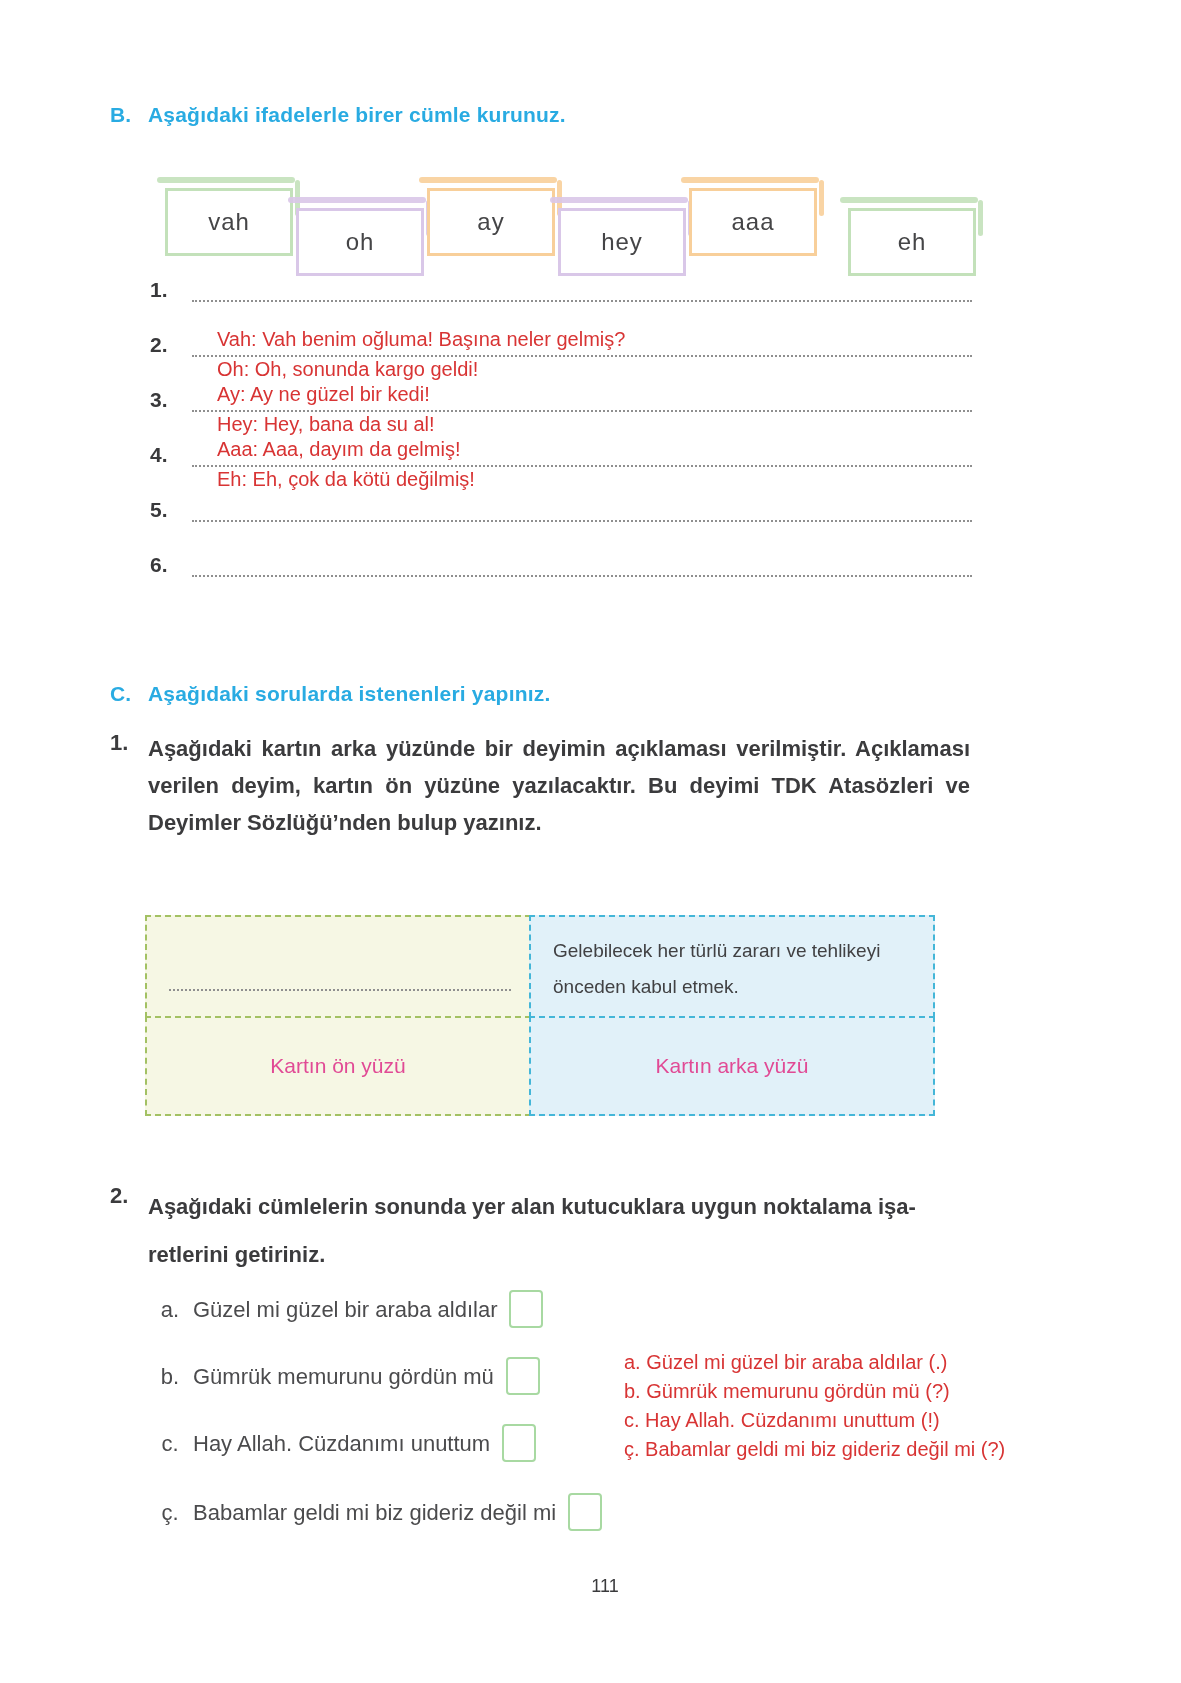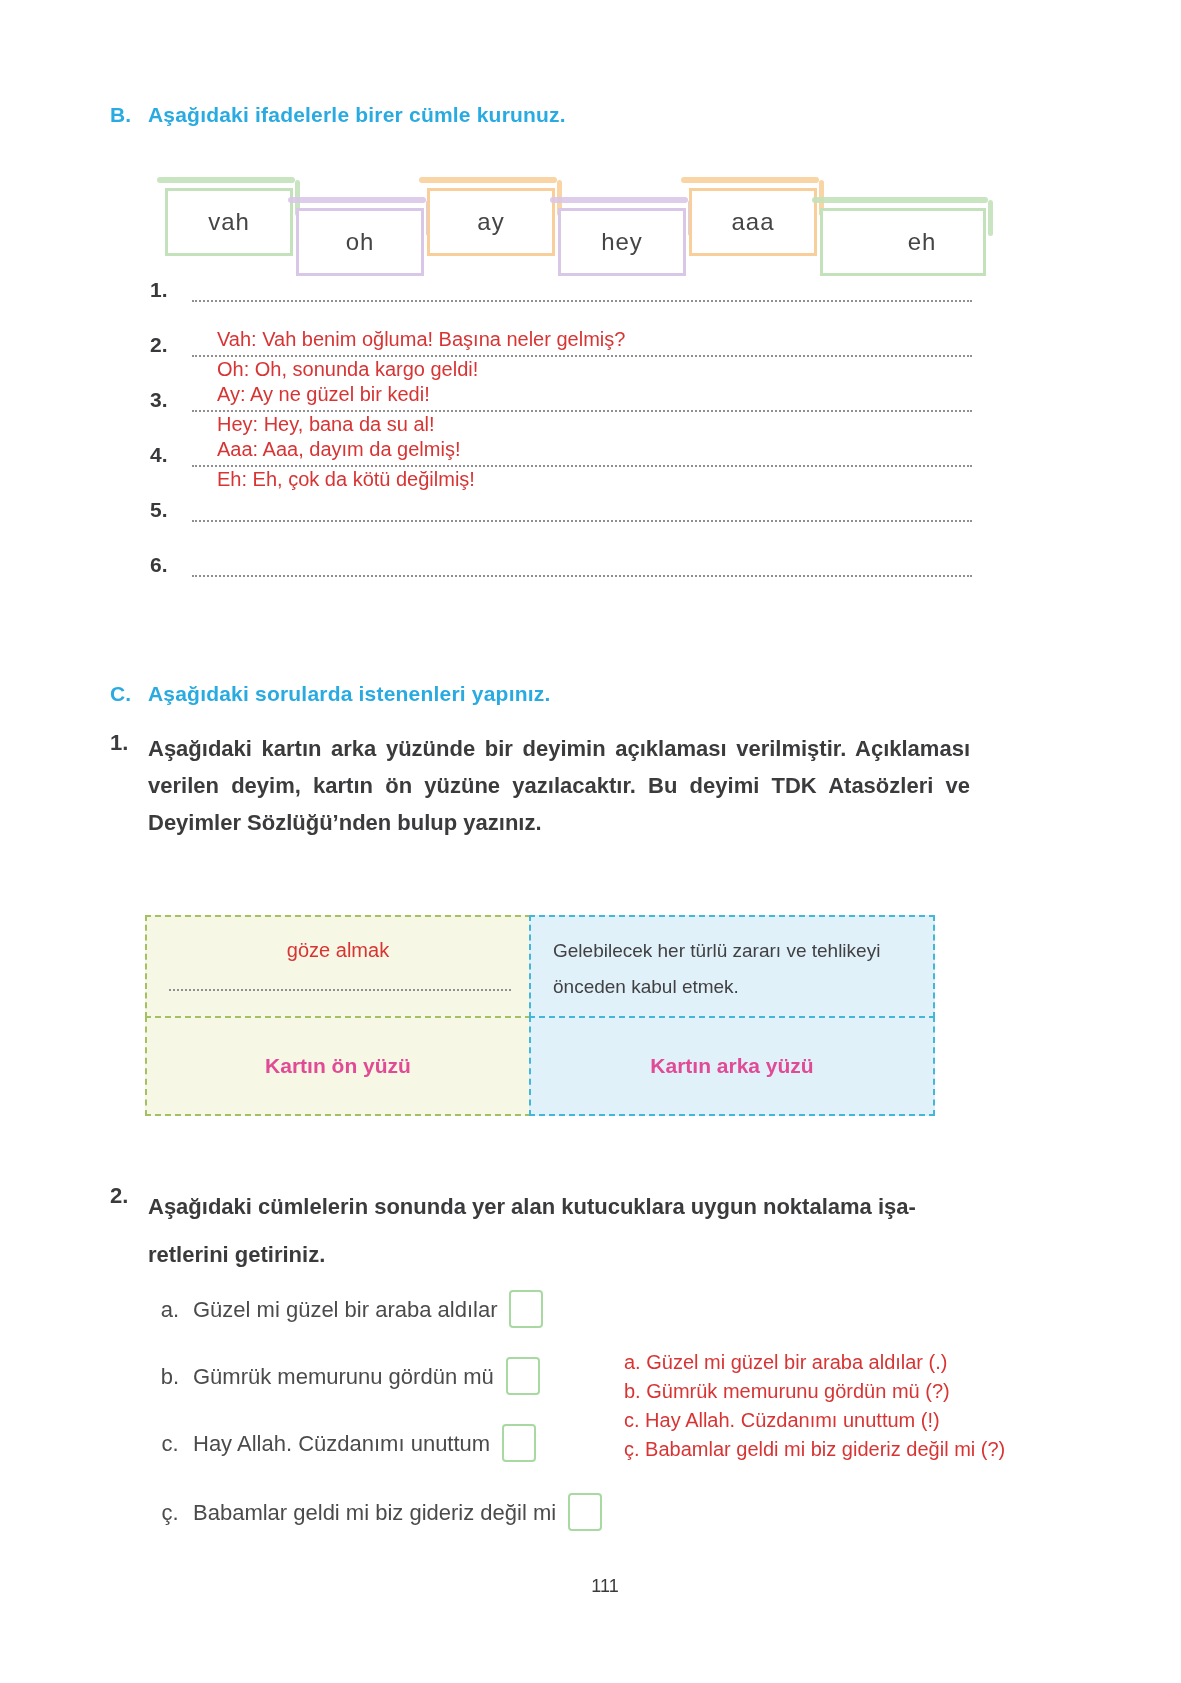--- a/index.html
+++ b/index.html
@@ -49,21 +49,21 @@
   
   .card-cell{position:absolute;box-sizing:border-box;}
   .cc-front{background:#f6f7e4;border:2px dashed #a3c163;}
   .cc-back{background:#e1f1f9;border:2px dashed #44b6d8;}
   .card-front-answer{position:absolute;left:0;right:0;top:22px;text-align:center;
           font-size:20px;color:#d83434;}
   .card-front-blank{position:absolute;left:22px;right:18px;top:72px;border-bottom:2px dotted #8f8f8f;height:0;}
   .card-back-text{position:absolute;left:22px;right:14px;top:16px;font-size:19px;
           font-weight:400;color:#414143;line-height:36px;text-align:left;}
   .card-label{position:absolute;left:0;right:0;top:0;bottom:0;display:flex;align-items:center;
-          justify-content:center;font-size:21px;color:#e14a95;font-weight:700;}
+          justify-content:center;font-size:21px;color:#e14a95;font-weight:400;}
 
   
   .p-item{position:absolute;left:147px;white-space:nowrap;font-size:22px;color:#4b4b4d;text-align:center;}
   .p-label{display:inline-block;width:46px;}
   .p-box{display:inline-block;width:30px;height:34px;border:2px solid #a8d9a2;border-radius:4px;
          margin-left:12px;vertical-align:-11px;background:#fff;}
 
   
   .answer-key{position:absolute;left:624px;top:1348px;font-size:20px;color:#d83434;line-height:29px;}
   .answer-key div{white-space:nowrap;}
@@ -86,21 +86,21 @@
   </div>
 <div class="word-box wb-orange" style="left:427px;top:188px;">
     <span>ay</span>
   </div>
 <div class="word-box wb-purple" style="left:558px;top:208px;">
     <span>hey</span>
   </div>
 <div class="word-box wb-orange" style="left:689px;top:188px;">
     <span>aaa</span>
   </div>
-<div class="word-box wb-green" style="left:820px;top:208px;padding-left:38px;">
+<div class="word-box wb-green" style="left:848px;top:208px;">
     <span>eh</span>
   </div>
 
 <div class="b-lines">
   <div class="b-row">
     <span class="b-num">1.</span>
     <span class="b-blank"></span>
   </div>
   <div class="b-row">
     <span class="b-num">2.</span>
@@ -131,21 +131,20 @@
 </div>
 
 <div class="abs sec-head" style="left:110px;top:682px;">
   <span class="sec-label">C.</span><span>Aşağıdaki sorularda istenenleri yapınız.</span>
 </div>
 
 <span class="q-num" style="top:730px;">1.</span>
 <div class="q-text" style="top:730px;width:822px;">Aşağıdaki kartın arka yüzünde bir deyimin açıklaması verilmiştir. Açıklaması verilen deyim, kartın ön yüzüne yazılacaktır. Bu deyimi TDK Atasözleri ve Deyimler Sözlüğü’nden bulup yazınız.</div>
 
 <div class="card-cell cc-front" style="left:145px;top:915px;width:386px;height:103px;">
-  <span class="card-front-answer">göze almak</span>
   <span class="card-front-blank"></span>
 </div>
 <div class="card-cell cc-back" style="left:529px;top:915px;width:406px;height:103px;">
   <span class="card-back-text">Gelebilecek her türlü zararı ve tehlikeyi önceden kabul etmek.</span>
 </div>
 <div class="card-cell cc-front" style="left:145px;top:1016px;width:386px;height:100px;">
   <span class="card-label">Kartın ön yüzü</span>
 </div>
 <div class="card-cell cc-back" style="left:529px;top:1016px;width:406px;height:100px;">
   <span class="card-label">Kartın arka yüzü</span>

